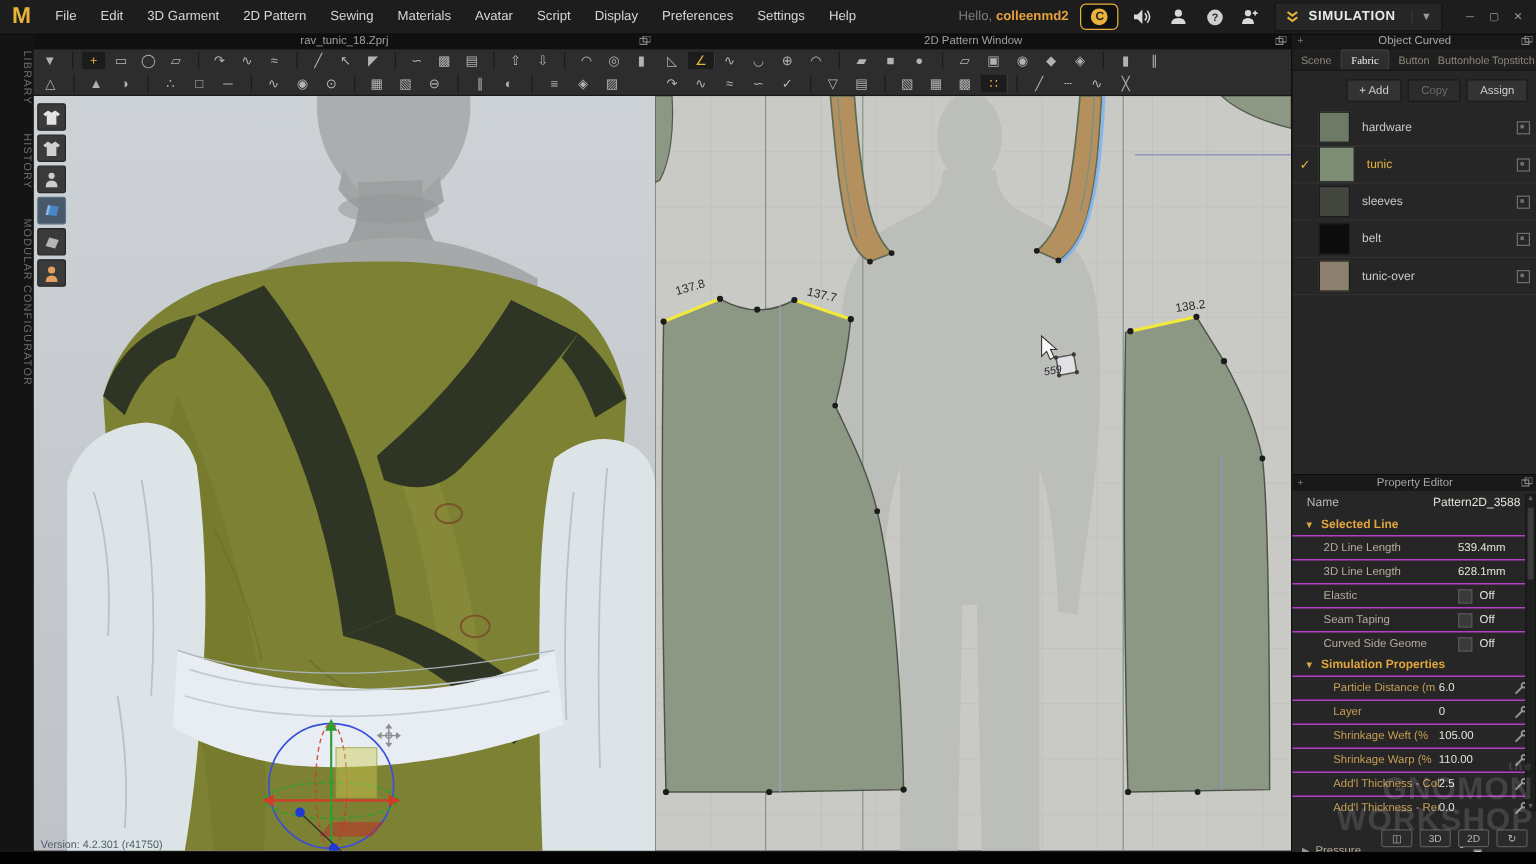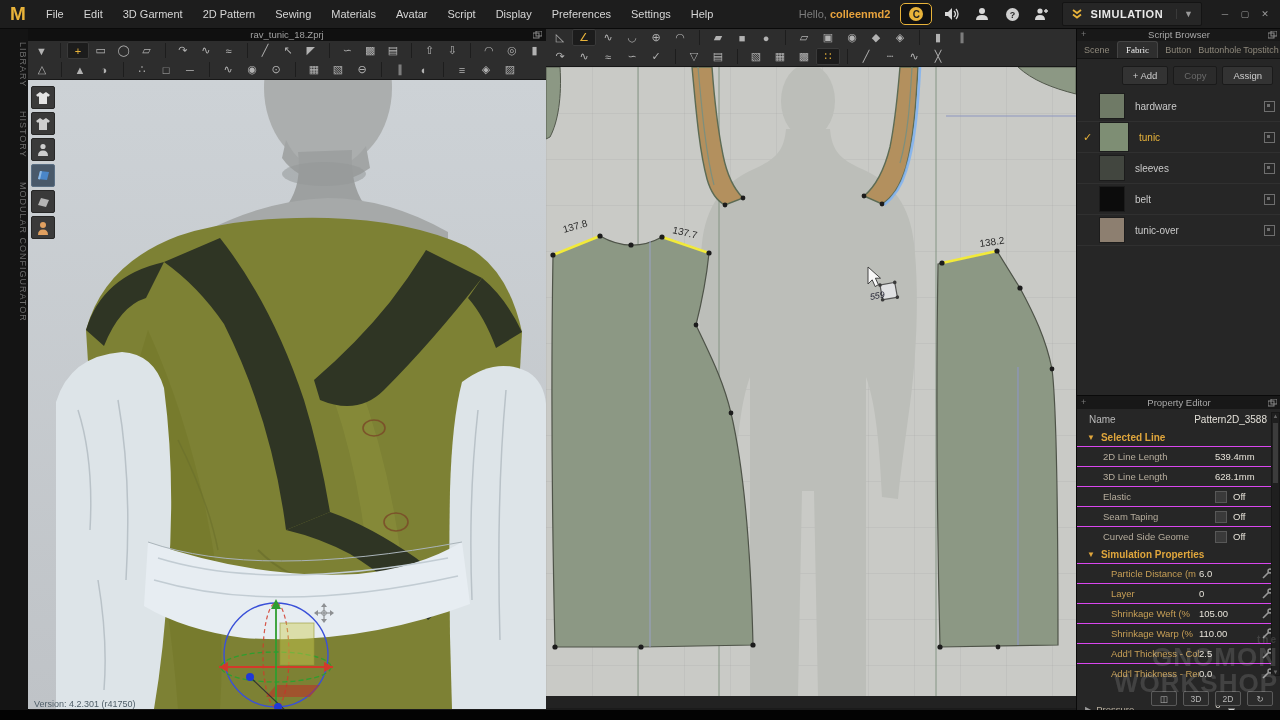--- a/index.html
+++ b/index.html
@@ -348,20 +348,27 @@
             <polygon points="10,0 6,-3 6,3" fill="#444"></polygon>
           <polygon points="0,-10 -3,-6 3,-6" fill="#444"></polygon>
             <polygon points="0,10 -3,6 3,6" fill="#444"></polygon>
           <circle r="2.4" fill="none" stroke="#444"></circle>
         </g>
       </svg>
     </div>
   </div>
 
   <div class="vp" style="left:546px;width:530px;height:680px;">
+    <div class="vp-title">
+      <span>2D Pattern Window</span>
+      <span class="pop"><svg width="9" height="8" viewBox="0 0 9 8">
+            <rect x="0" y="2" width="6" height="5" fill="none" stroke="#888"></rect>
+            <rect x="3" y="0" width="6" height="5" fill="none" stroke="#888"></rect>
+          </svg></span>
+    </div>
     <div class="toolbar">
       <div class="tb-row">
 
       <span class="tb-btn">◺</span>
           <span class="tb-btn active">∠</span>
           <span class="tb-btn">∿</span>
           <span class="tb-btn">◡</span>
           <span class="tb-btn">⊕</span>
           <span class="tb-btn">◠</span>
           <span class="tb-sep"></span>
@@ -483,21 +490,21 @@
             <text x="-12" y="13" font-size="9" fill="#223" font-style="italic">559</text>
           </g>
         </g>
       </svg>
     </div>
   </div>
 
   <div class="rpanel">
     <div class="p-head">
       <span class="mv">+</span>
-      <span>Script Browser</span>
+      <span>Object Curved</span>
       <span class="pop"><svg width="9" height="8" viewBox="0 0 9 8">
             <rect x="0" y="2" width="6" height="5" fill="none" stroke="#888"></rect>
             <rect x="3" y="0" width="6" height="5" fill="none" stroke="#888"></rect>
           </svg></span>
     </div>
     <div class="ob-tabs">
 
     <span class="ob-tab">Scene</span>
         <span class="ob-tab active">Fabric</span>
         <span class="ob-tab">Button</span>

